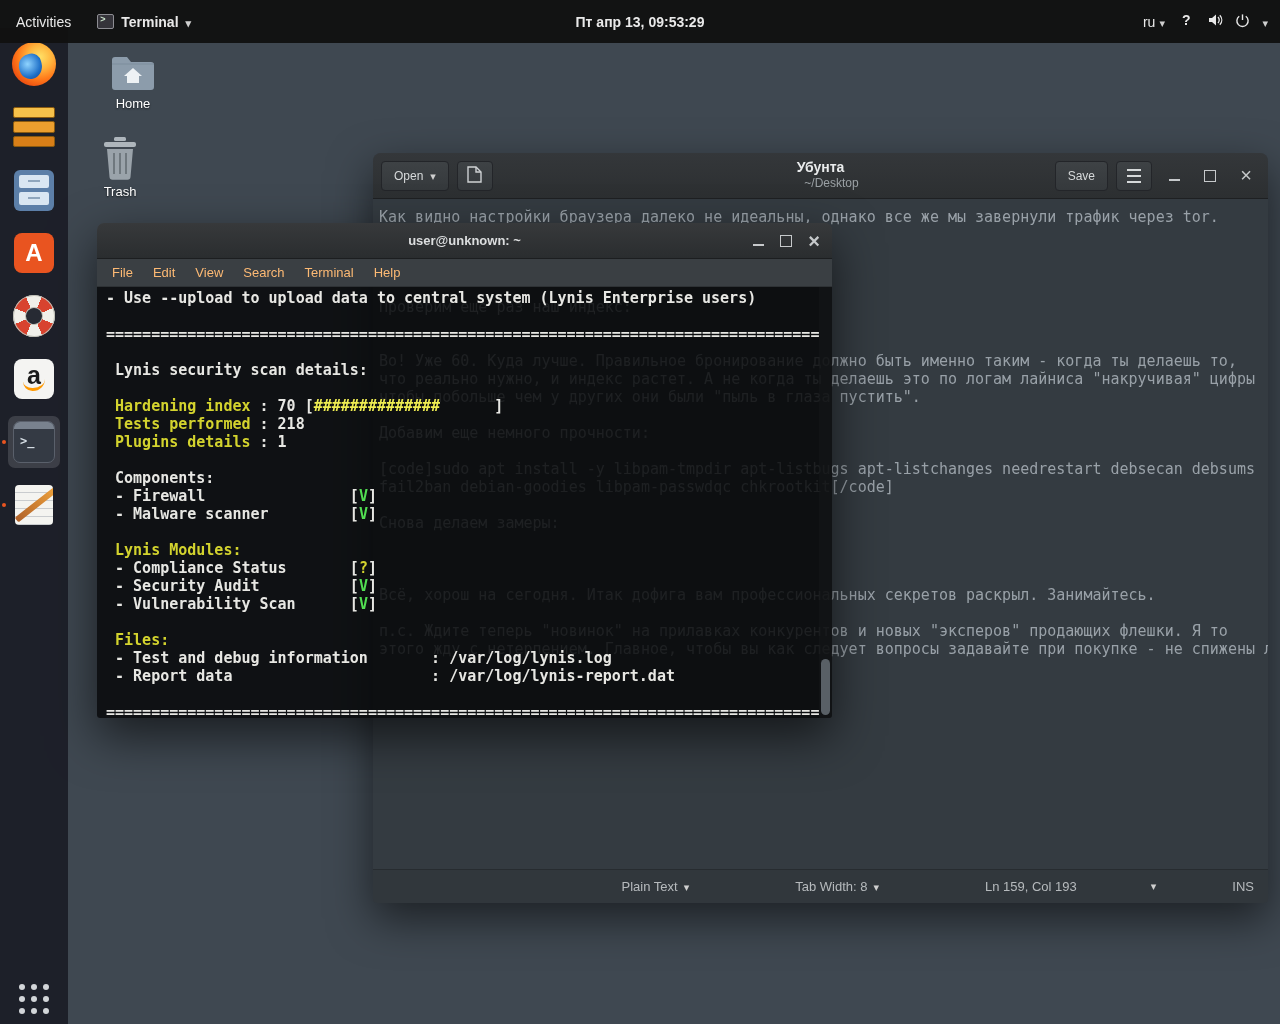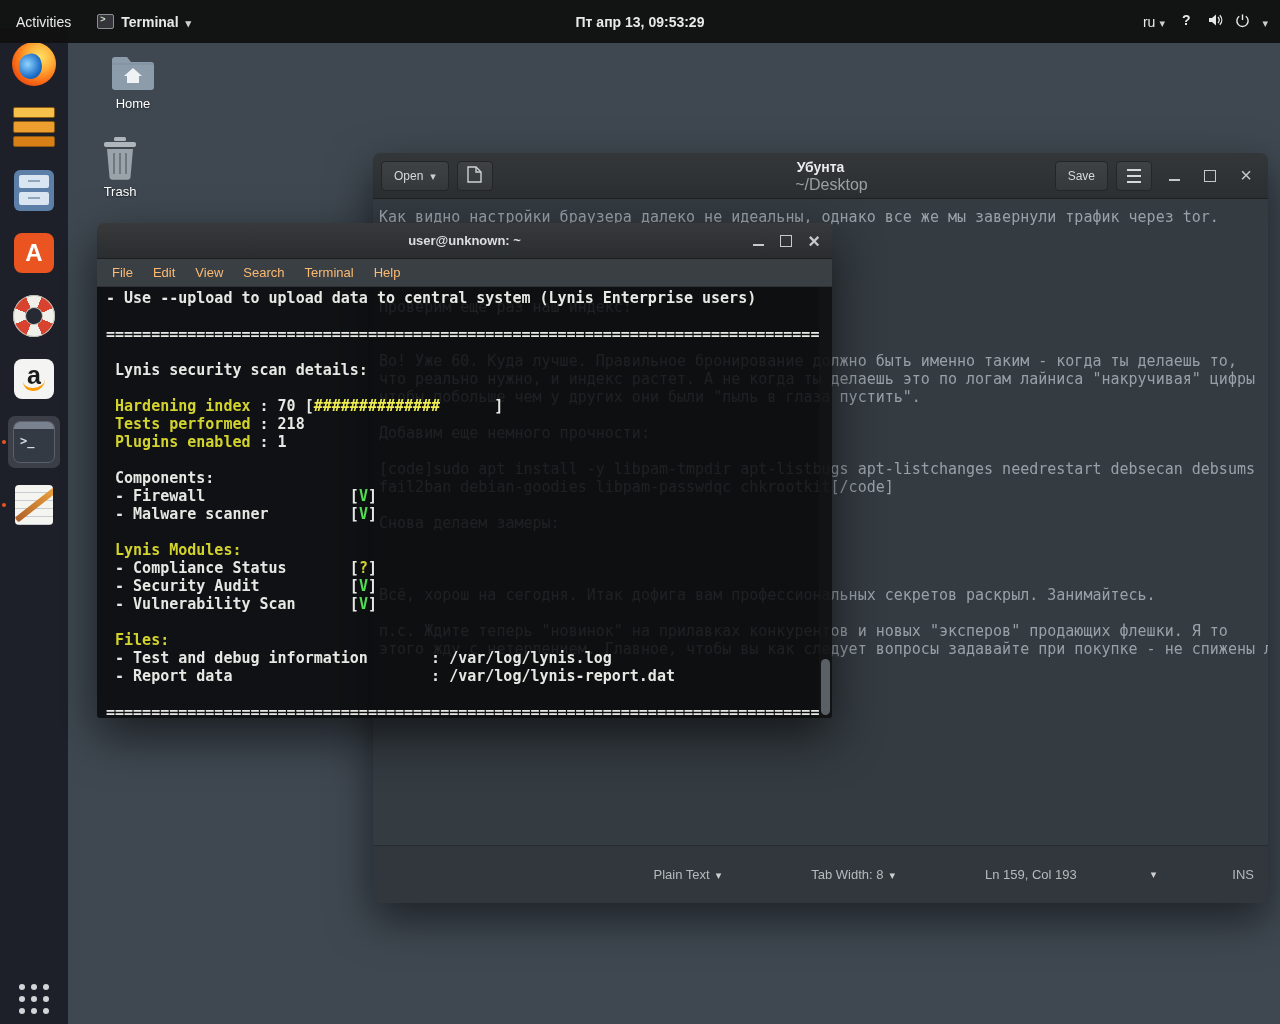--- a/index.html
+++ b/index.html
@@ -84,34 +84,34 @@
   .gedit { position:absolute; left:373px; top:153px; width:895px; height:750px; z-index:10;
            border-radius:8px 8px 4px 4px; overflow:hidden; display:flex; flex-direction:column;
            box-shadow:0 16px 44px rgba(0,0,0,.55); background:#343b41; }
   .gedit-header { flex:0 0 45px; background:linear-gradient(#34373a,#2c2f31); border-bottom:1px solid #1e2022;
                   display:flex; align-items:center; gap:8px; padding:0 8px; position:relative; }
   .gbtn { height:30px; background:linear-gradient(#3e4245,#35393c); border:1px solid #232529; border-radius:4px;
           color:#d6d9da; font-size:12px; display:flex; align-items:center; gap:7px; padding:0 12px; }
   .icon-btn { width:36px; padding:0; justify-content:center; }
   .gedit-titlebox { position:absolute; left:50%; top:6px; transform:translateX(-50%); text-align:center; }
   .gedit-titlebox .t { font-size:14px; font-weight:bold; color:#e9ebec; }
-  .gedit-titlebox .s { font-size:16px; color:#9aa0a4; margin-top:1px;margin-left:22px; }
+  .gedit-titlebox .s { font-size:12px; color:#9aa0a4; margin-top:1px;margin-left:22px; }
   .push { margin-left:auto;justify-content:center; }
   .wbtn { width:28px; height:30px; display:flex; align-items:center; justify-content:center; color:#c6c9cb; }
   .glyph-min { width:11px; height:2px; background:currentColor; margin-top:9px; }
   .glyph-max { width:10px; height:10px; border:1px solid currentColor; }
   .glyph-close::before { content:"×"; font-size:20px; line-height:1; }
   .hamburger { width:14px; height:10px; border-top:2px solid #d6d9da; border-bottom:2px solid #d6d9da;
                background:linear-gradient(#0000 0 4px,#d6d9da 4px 6px,#0000 6px); }
   .gedit-body { flex:1; background:#343b41; overflow:hidden; }
   #gedit-pre { margin:0; padding:9px 4px 0 6px; font:15px/18px "DejaVu Sans Mono",monospace;
                color:#99a1a8; white-space:pre; }
   .gedit-status { flex:0 0 33px; background:#31373c; border-top:1px solid #272c30; display:flex; align-items:center;
-                  justify-content:flex-end; color:#b6babd; font-size:13px; padding:12px 14px;gap:46px; }
-  .st-item { display:flex; align-items:center; gap:6px; } .ml40{margin-left:44px;} .ml28{margin-left:28px;} .ml30{margin-left:30px;}
+                  justify-content:flex-end; color:#b6babd; font-size:13px; padding:0 14px;gap:46px; }
+  .st-item { display:flex; align-items:center; gap:6px; } .ml40{margin-left:60px;} .ml28{margin-left:28px;} .ml30{margin-left:30px;}
 
   
   .term { position:absolute; left:97px; top:223px; width:735px; height:495px; z-index:20;
           border-radius:7px 7px 3px 3px; overflow:hidden; display:flex; flex-direction:column;
           box-shadow:0 18px 48px rgba(0,0,0,.6); }
   .term-titlebar { flex:0 0 35px; background:linear-gradient(#37393b,#2a2d2f); border-bottom:1px solid #1c1e20;
                    display:flex; align-items:center; justify-content:center; color:#dcdedf;
                    font-size:13px; font-weight:bold; position:relative; }
   .term-ctls { position:absolute; right:4px; top:0; height:100%; display:flex; align-items:center; }
   .term-menubar { flex:0 0 27px; background:#3a3f43; border-bottom:1px solid #2e3235; display:flex;
@@ -256,21 +256,21 @@
     </div>
     <div class="term-body">
       <pre id="term-pre"><span class="c-w">- Use --upload to upload data to central system (Lynis Enterprise users)</span>
 
 <span class="c-w">===============================================================================</span>
 
 <span class="c-w"> Lynis security scan details:</span>
 
 <span class="c-y"> Hardening index</span><span class="c-w"> : </span><span class="c-w">70</span><span class="c-w"> [</span><span class="c-h">##############</span><span class="c-w">      ]</span>
 <span class="c-y"> Tests performed</span><span class="c-w"> : </span><span class="c-w">218</span>
-<span class="c-y"> Plugins enabled</span><span class="c-w"> : </span><span class="c-w">1</span>
+<span class="c-y"> Plugins details</span><span class="c-w"> : </span><span class="c-w">1</span>
 
 <span class="c-w"> Components:</span>
 <span class="c-w"> - Firewall                [</span><span class="c-g">V</span><span class="c-w">]</span>
 <span class="c-w"> - Malware scanner         [</span><span class="c-g">V</span><span class="c-w">]</span>
 
 <span class="c-y"> Lynis Modules:</span>
 <span class="c-w"> - Compliance Status       [</span><span class="c-y">?</span><span class="c-w">]</span>
 <span class="c-w"> - Security Audit          [</span><span class="c-g">V</span><span class="c-w">]</span>
 <span class="c-w"> - Vulnerability Scan      [</span><span class="c-g">V</span><span class="c-w">]</span>
 

